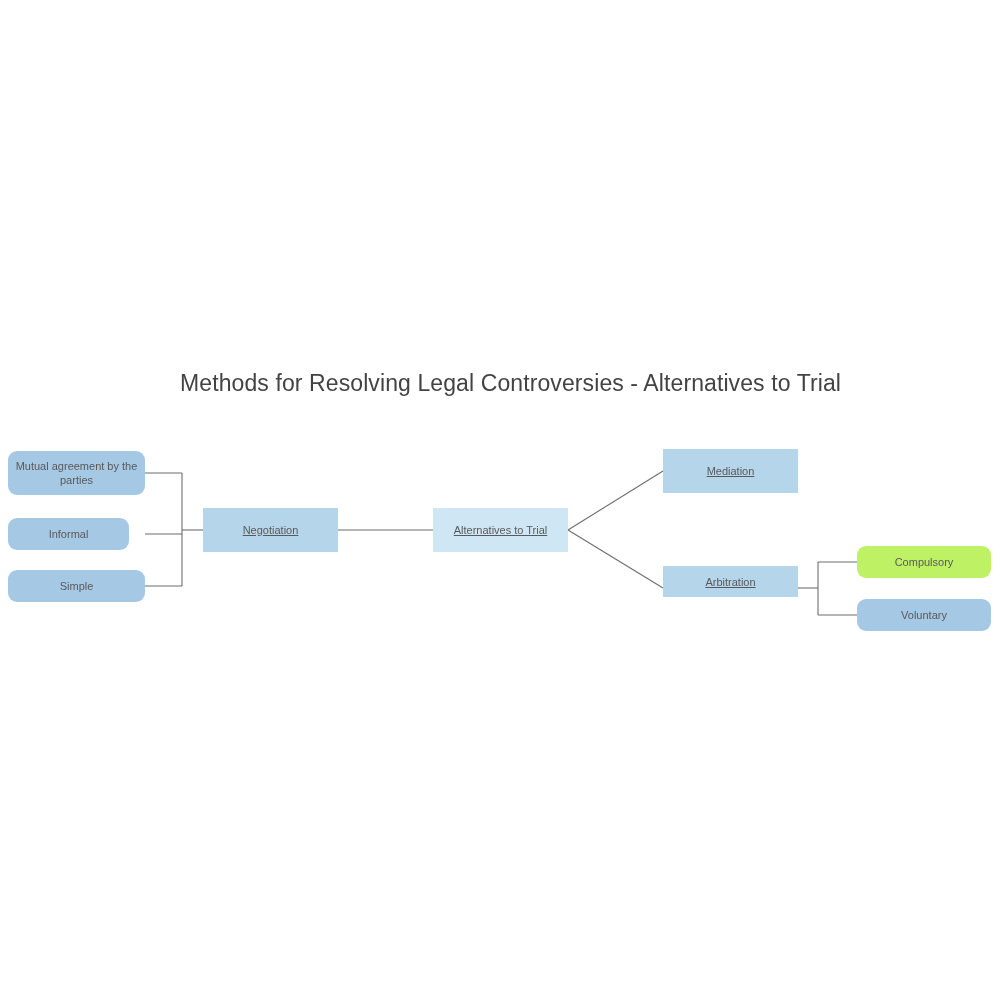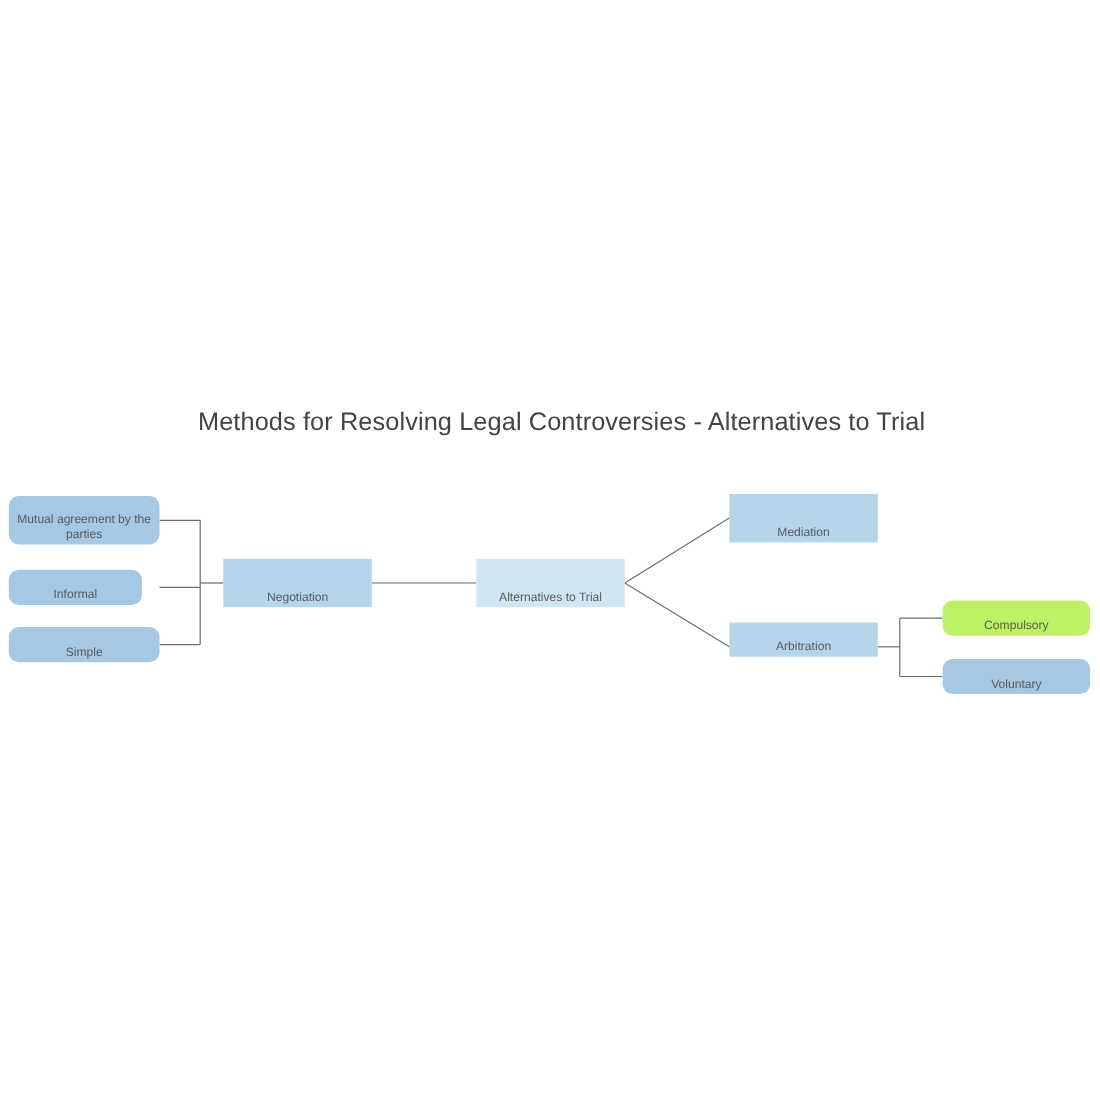--- a/index.html
+++ b/index.html
@@ -40,35 +40,36 @@
     font-size: 23px;
     color: #434343;
     letter-spacing: 0.1px;
     white-space: nowrap;
   }
 
   .node {
     position: absolute;
     box-sizing: border-box;
     display: flex;
-    align-items: flex-end;
+    align-items: center;
     justify-content: center;
     text-align: center;
     font-size: 11px;
     line-height: 14px;
     color: #5a5a5a;
     padding: 2px 6px;
   }
 
   .node-rounded {
     border-radius: 9px;
   }
 
   .node-square {
     border-radius: 0;
+    text-decoration: underline;
   }
 
   .node-label {
     display: block;
     width: 100%;
   }
 </style>
 </head>
 <body>
 

